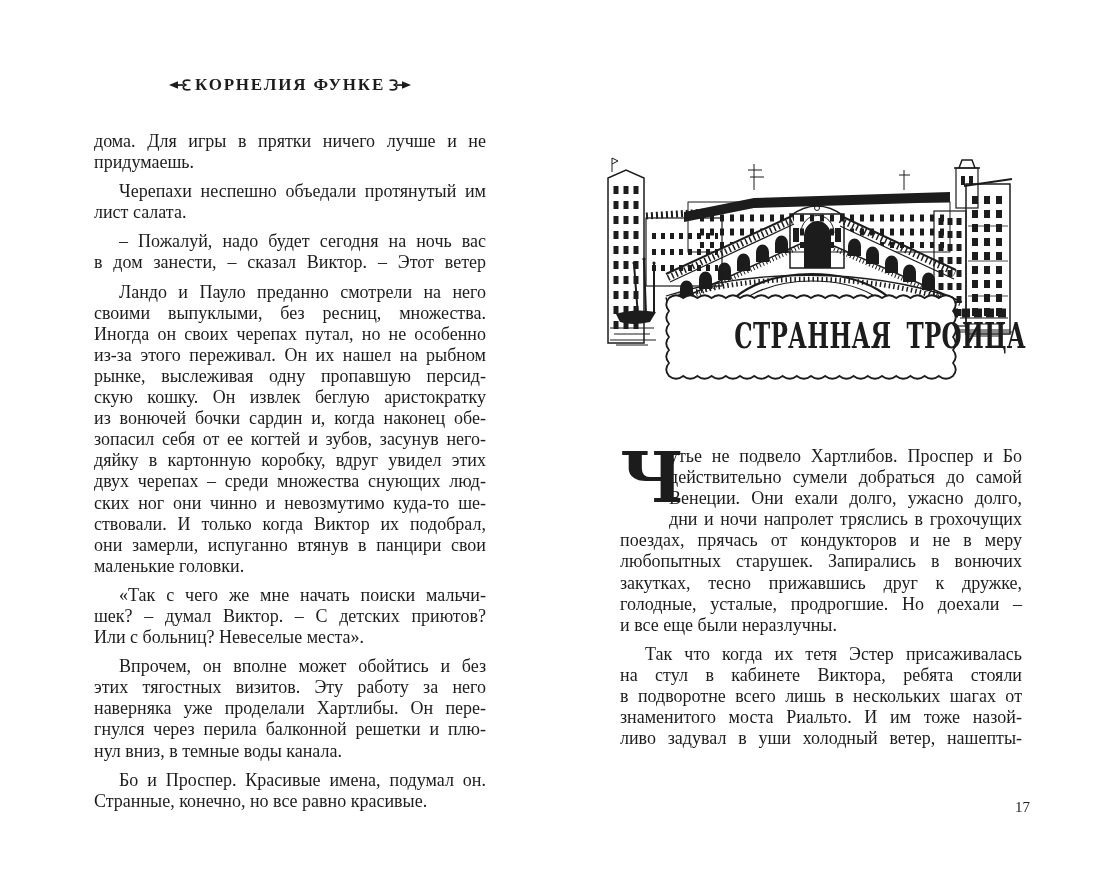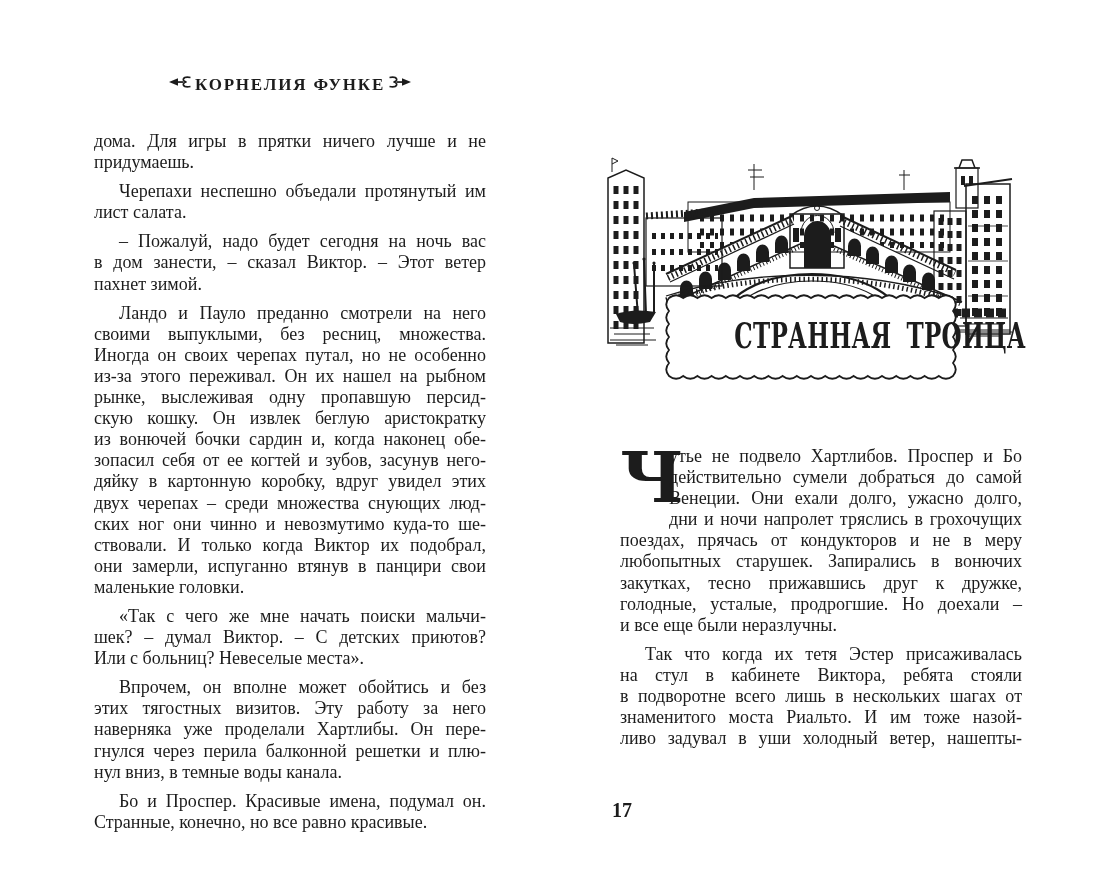--- a/index.html
+++ b/index.html
@@ -1,21 +1,21 @@
 <!DOCTYPE html>
 <html><head>
 <meta charset="utf-8">
 <style>
   html,body{margin:0;padding:0;background:#ffffff;}
   body{width:1100px;height:880px;position:relative;overflow:hidden;
        font-family:"Liberation Serif",serif;color:#1c1c1c;}
 
   
   .running-header{position:absolute;left:86px;top:75px;width:408px;
-      display:flex;align-items:flex-start;justify-content:center;gap:3px;}
+      display:flex;align-items:center;justify-content:center;gap:3px;}
   .running-header .hdr-text{font-weight:bold;font-size:17px;letter-spacing:1.8px;white-space:nowrap;}
   .fleuron{display:block;}
 
   
   .body-text{position:absolute;font-size:18px;line-height:21.1px;}
   .body-left{left:86px;top:123px;width:408px;}
   .body-right{left:612px;top:438px;width:418px;}
   .para{margin:8px;}
   .ln{text-align:justify;text-align-last:justify;}
   .ln.last{text-align:left;text-align-last:left;}
@@ -30,21 +30,21 @@
   
   .chapter-banner{position:absolute;left:659px;top:290px;width:305px;height:95px;}
   .chapter-banner svg{position:absolute;left:0;top:0;}
   .chapter-title{position:absolute;left:0;top:0;right:0;bottom:4px;
       display:flex;align-items:center;}
   .chapter-title span{display:inline-block;white-space:nowrap;
       font-family:"DejaVu Serif",serif;font-weight:bold;font-size:35px;
       letter-spacing:.5px;word-spacing:10px;transform:scaleX(.66);transform-origin:center;}
 
   .page-number{position:absolute;left:612px;top:799px;width:418px;
-      text-align:left;font-size:20px;font-weight:bold;}
+      text-align:right;font-size:15px;}
 
   .ink{stroke:#1c1c1c;fill:none;}
 </style>
 </head>
 <body>
 
 <div class="running-header">
   <svg class="fleuron" width="24" height="14" viewBox="0 0 24 14">
     <path d="M1,7 L10,3.2 L10,10.8 Z" fill="#1c1c1c"></path>
     <rect x="9" y="6.2" width="6.5" height="1.7" fill="#1c1c1c"></rect>
@@ -65,21 +65,20 @@
       <div class="ln">дома. Для игры в прятки ничего лучше и не</div>
       <div class="ln last">придумаешь.</div>
     </div>
     <div class="para">
       <div class="ln ind">Черепахи неспешно объедали протянутый им</div>
       <div class="ln last">лист салата.</div>
     </div>
     <div class="para">
       <div class="ln ind">– Пожалуй, надо будет сегодня на ночь вас</div>
       <div class="ln">в дом занести, – сказал Виктор. – Этот ветер</div>
-      <div class="ln last">пахнет зимой.</div>
     </div>
     <div class="para">
       <div class="ln ind">Ландо и Пауло преданно смотрели на него</div>
       <div class="ln">своими выпуклыми, без ресниц, множества.</div>
       <div class="ln">Иногда он своих черепах путал, но не особенно</div>
       <div class="ln">из-за этого переживал. Он их нашел на рыбном</div>
       <div class="ln">рынке, выслеживая одну пропавшую персид-</div>
       <div class="ln">скую кошку. Он извлек беглую аристократку</div>
       <div class="ln">из вонючей бочки сардин и, когда наконец обе-</div>
       <div class="ln">зопасил себя от ее когтей и зубов, засунув него-</div>

